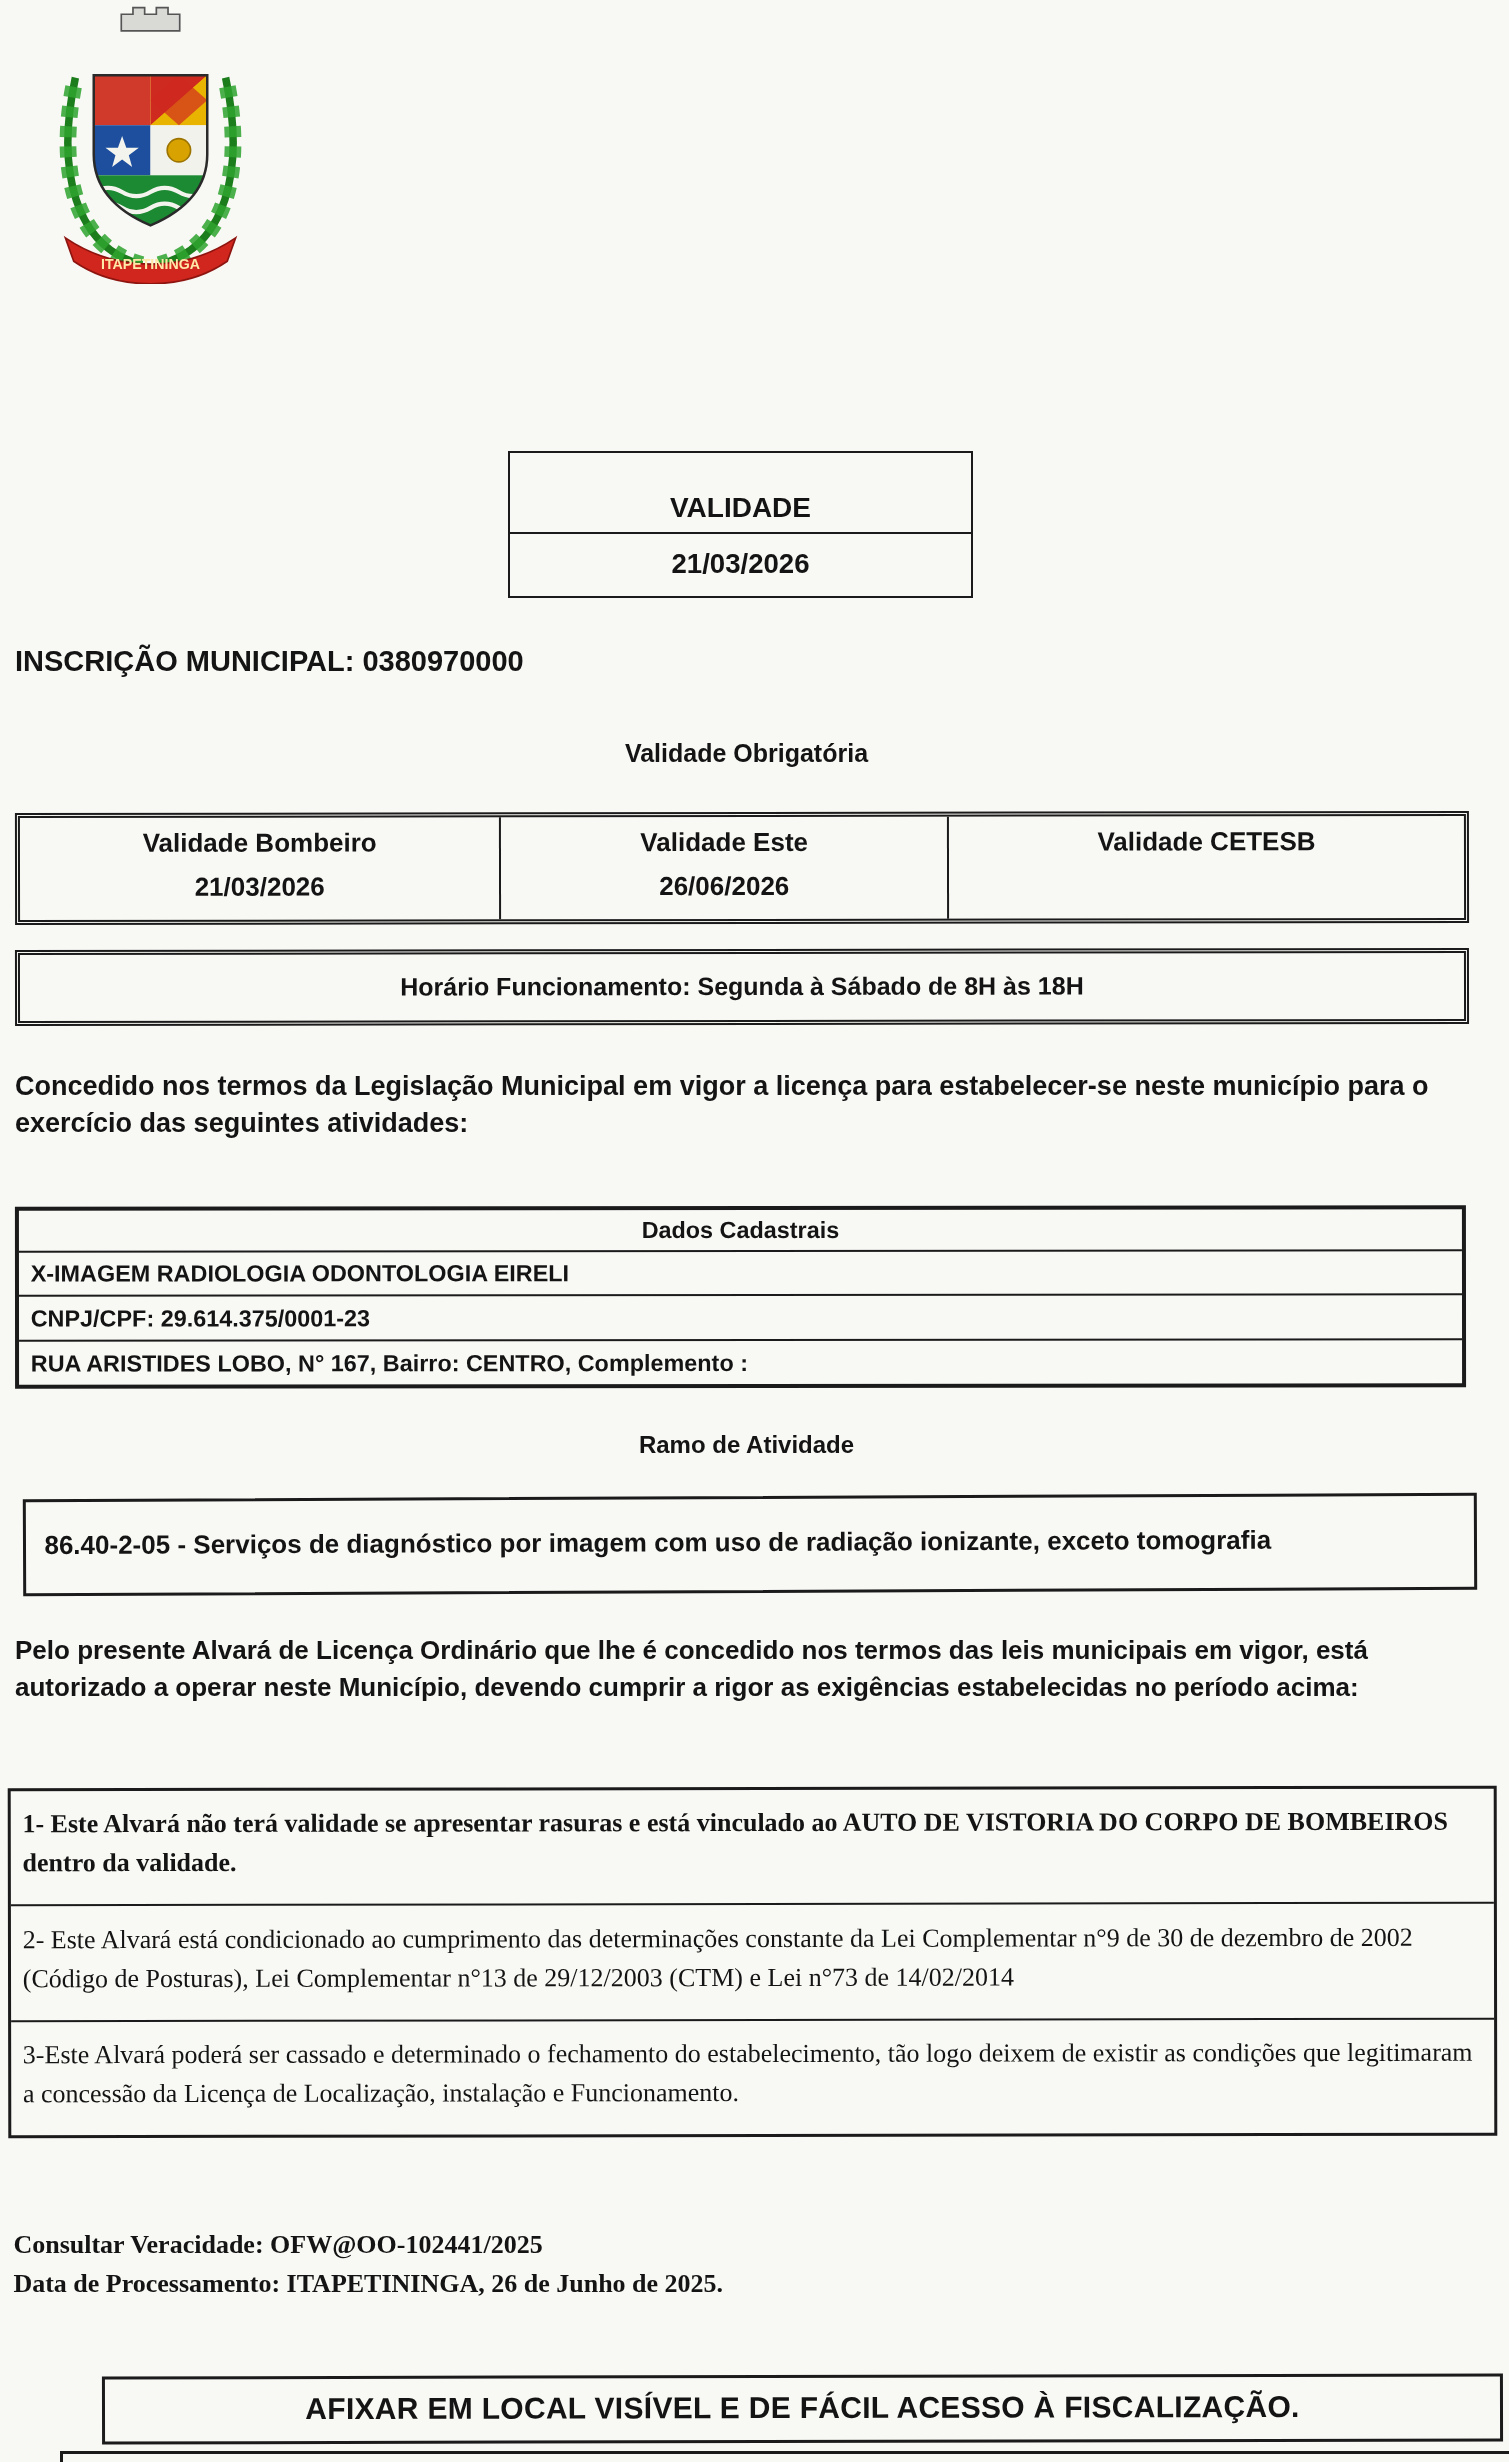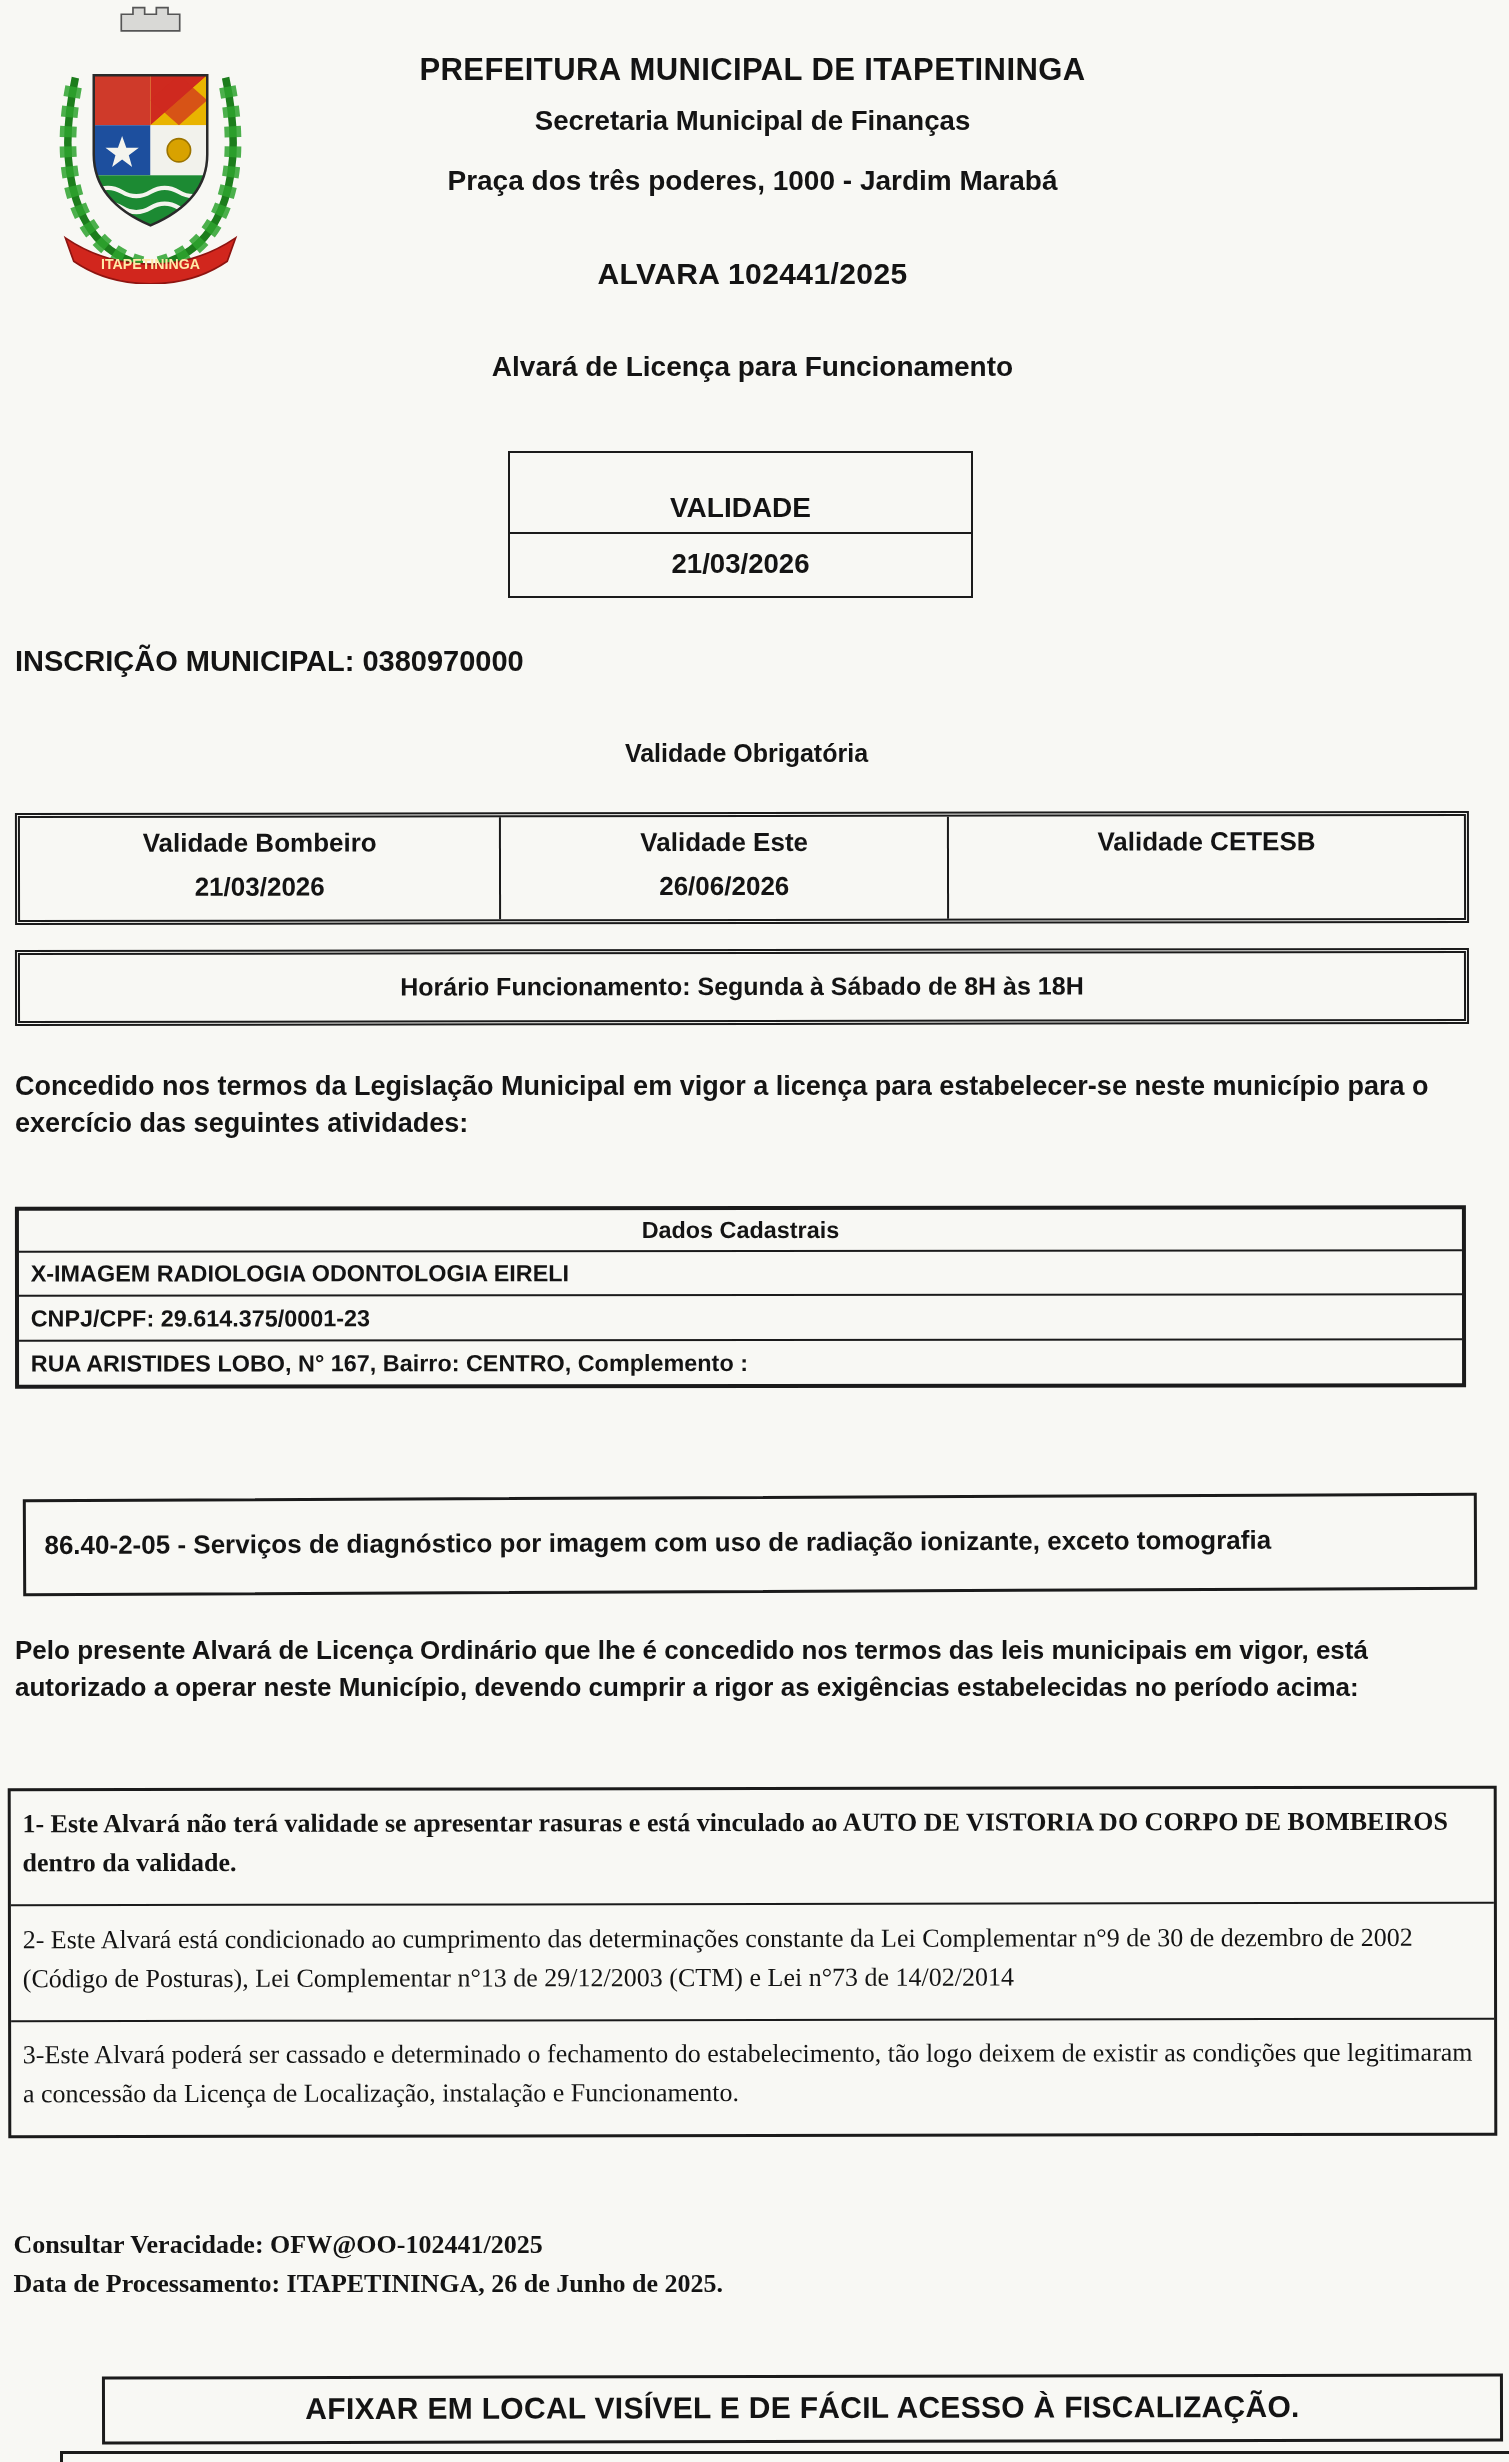--- a/index.html
+++ b/index.html
@@ -96,27 +96,20 @@
       </g>
       <path d="M62 85 h136 v95 c0 45 -33 70 -68 85 c-35 -15 -68 -40 -68 -85 z" fill="none" stroke="#2a2a2a" stroke-width="3"></path>
 
       <g>
         <path d="M28 280 C 90 322, 170 322, 232 280 L 222 308 C 170 344, 90 344, 38 308 z" fill="#d1261d" stroke="#8e1410" stroke-width="2"></path>
         <text x="130" y="317" text-anchor="middle" font-size="17" font-weight="bold" fill="#ffe9a8" font-family="Liberation Sans, sans-serif">ITAPETININGA</text>
       </g>
     </svg>
   </div>
 
-  <div class="header-text">
-    <div class="org">PREFEITURA MUNICIPAL DE ITAPETININGA</div>
-    <div class="dept">Secretaria Municipal de Finanças</div>
-    <div class="addr">Praça dos três poderes, 1000 - Jardim Marabá</div>
-    <div class="alvara-num">ALVARA 102441/2025</div>
-    <div class="doc-title">Alvará de Licença para Funcionamento</div>
-  </div>
 
   <div class="validade-box">
     <div class="vb-label">VALIDADE</div>
     <div class="vb-value">21/03/2026</div>
   </div>
 
   <div class="inscricao">INSCRIÇÃO MUNICIPAL: 0380970000</div>
 
   <div class="val-obrig-title">Validade Obrigatória</div>
 
@@ -139,20 +132,21 @@
 
   <div class="concessao">Concedido nos termos da Legislação Municipal em vigor a licença para estabelecer-se neste município para o exercício das seguintes atividades:</div>
 
   <div class="dados-box">
     <div class="dc-title">Dados Cadastrais</div>
     <div class="dc-row">X-IMAGEM RADIOLOGIA ODONTOLOGIA EIRELI</div>
     <div class="dc-row">CNPJ/CPF: 29.614.375/0001-23</div>
     <div class="dc-row">RUA ARISTIDES LOBO, N° 167, Bairro: CENTRO, Complemento :</div>
   </div>
 
+  <div class="ramo-title">Ramo de Atividade</div>
 
   <div class="activity-box">
     <span>86.40-2-05 - Serviços de diagnóstico por imagem com uso de radiação ionizante, exceto tomografia</span>
   </div>
 
   <div class="autorizacao">Pelo presente Alvará de Licença Ordinário que lhe é concedido nos termos das leis municipais em vigor, está autorizado a operar neste Município, devendo cumprir a rigor as exigências estabelecidas no período acima:</div>
 
   <div class="notes-box">
     <div class="note note-bold">1- Este Alvará não terá validade se apresentar rasuras e está vinculado ao AUTO DE VISTORIA DO CORPO DE BOMBEIROS dentro da validade.</div>
     <div class="note">2- Este Alvará está condicionado ao cumprimento das determinações constante da Lei Complementar n°9 de 30 de dezembro de 2002 (Código de Posturas), Lei Complementar n°13 de 29/12/2003 (CTM) e Lei n°73 de 14/02/2014</div>

